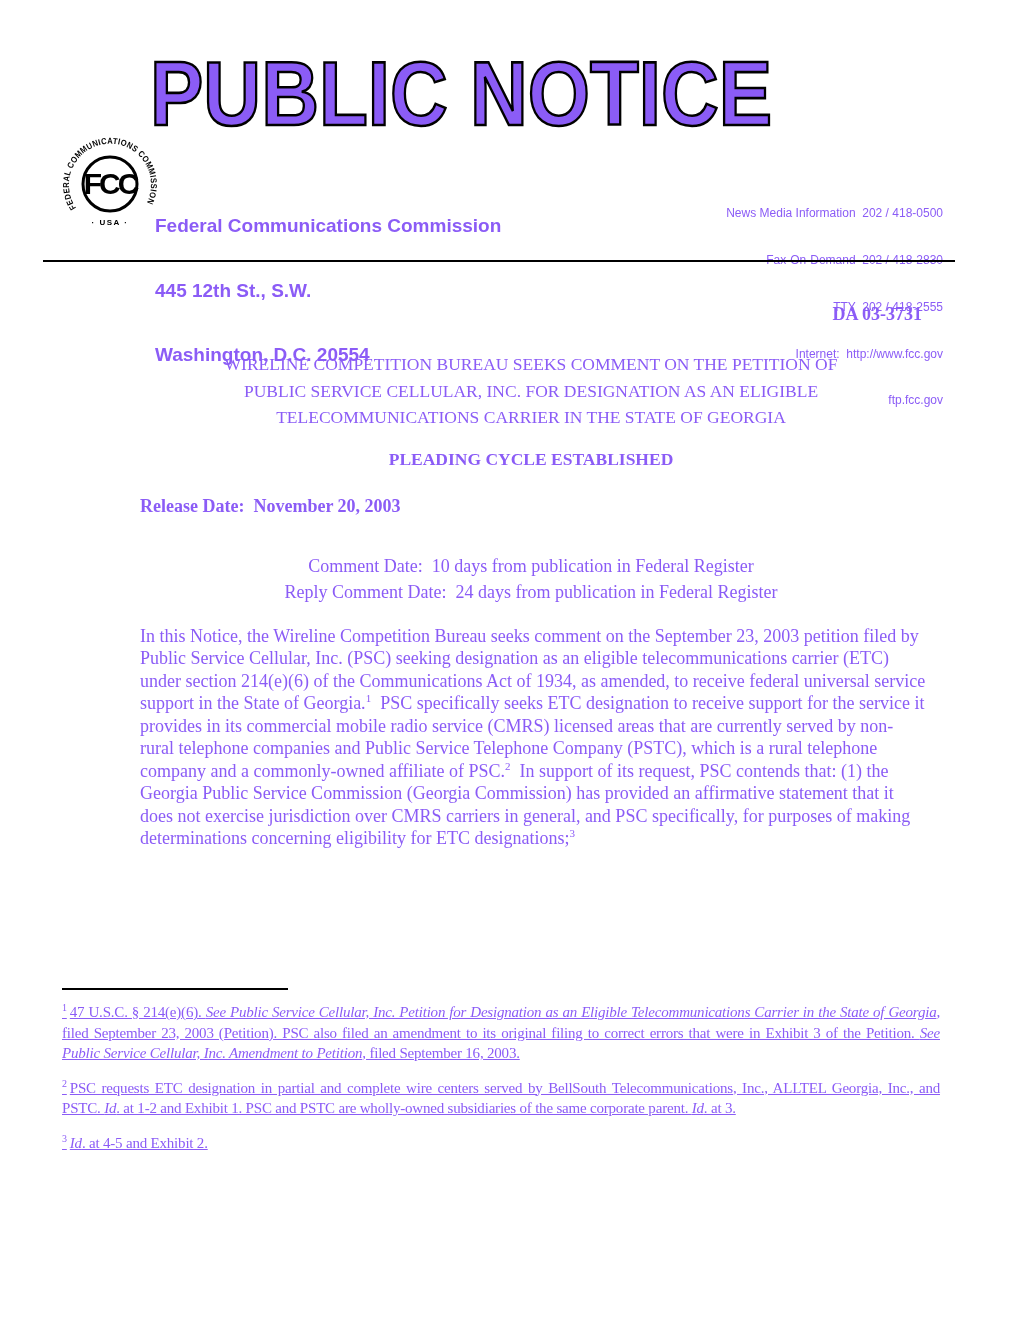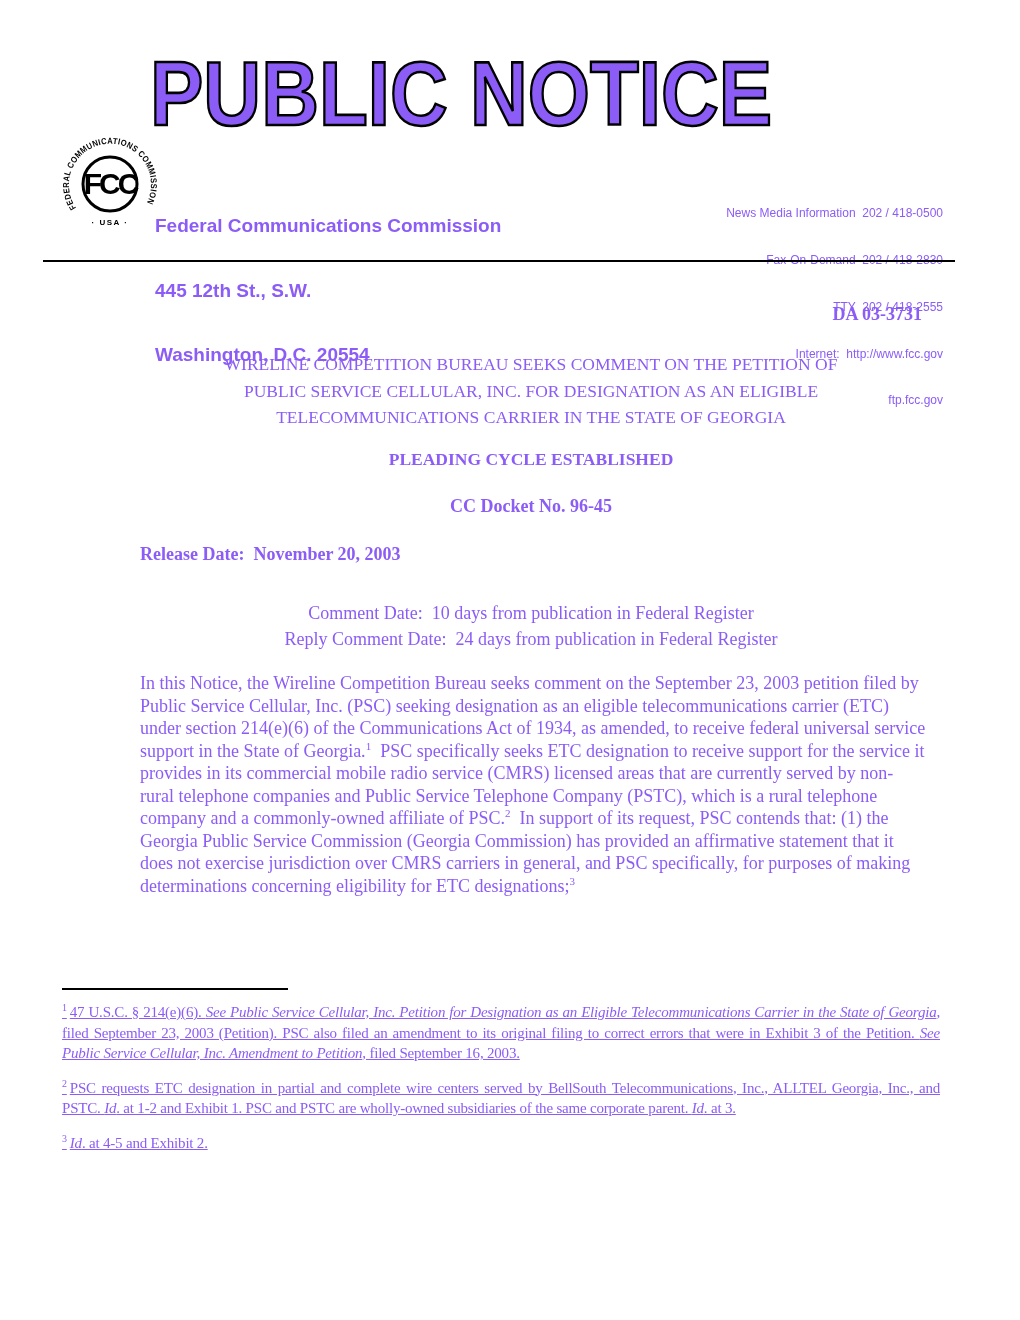--- a/index.html
+++ b/index.html
@@ -182,21 +182,20 @@
     <div class="da-number">DA 03-3731</div>
 
     <div class="headline">
       <div>WIRELINE COMPETITION BUREAU SEEKS COMMENT ON THE PETITION OF</div>
       <div>PUBLIC SERVICE CELLULAR, INC. FOR DESIGNATION AS AN ELIGIBLE</div>
       <div>TELECOMMUNICATIONS CARRIER IN THE STATE OF GEORGIA</div>
     </div>
 
     <div class="subheadline">PLEADING CYCLE ESTABLISHED</div>
 
-    <div class="docket">CC Docket No. 96-45</div>
 
     <div class="release">Release Date:  November 20, 2003</div>
 
     <div class="comment-dates">
       <div>Comment Date:  10 days from publication in Federal Register</div>
       <div>Reply Comment Date:  24 days from publication in Federal Register</div>
     </div>
 
     <p class="body-text"><span>In this Notice, the Wireline Competition Bureau seeks comment on the September 23, 2003 petition filed by Public Service Cellular, Inc. (PSC) seeking designation as an eligible telecommunications carrier (ETC) under section 214(e)(6) of the Communications Act of 1934, as amended, to receive federal universal service support in the State of Georgia.</span><sup>1</sup><span>  PSC specifically seeks ETC designation to receive support for the service it provides in its commercial mobile radio service (CMRS) licensed areas that are currently served by non-rural telephone companies and Public Service Telephone Company (PSTC), which is a rural telephone company and a commonly-owned affiliate of PSC.</span><sup>2</sup><span>  In support of its request, PSC contends that: (1) the Georgia Public Service Commission (Georgia Commission) has provided an affirmative statement that it does not exercise jurisdiction over CMRS carriers in general, and PSC specifically, for purposes of making determinations concerning eligibility for ETC designations;</span><sup>3</sup></p>
   </div>

